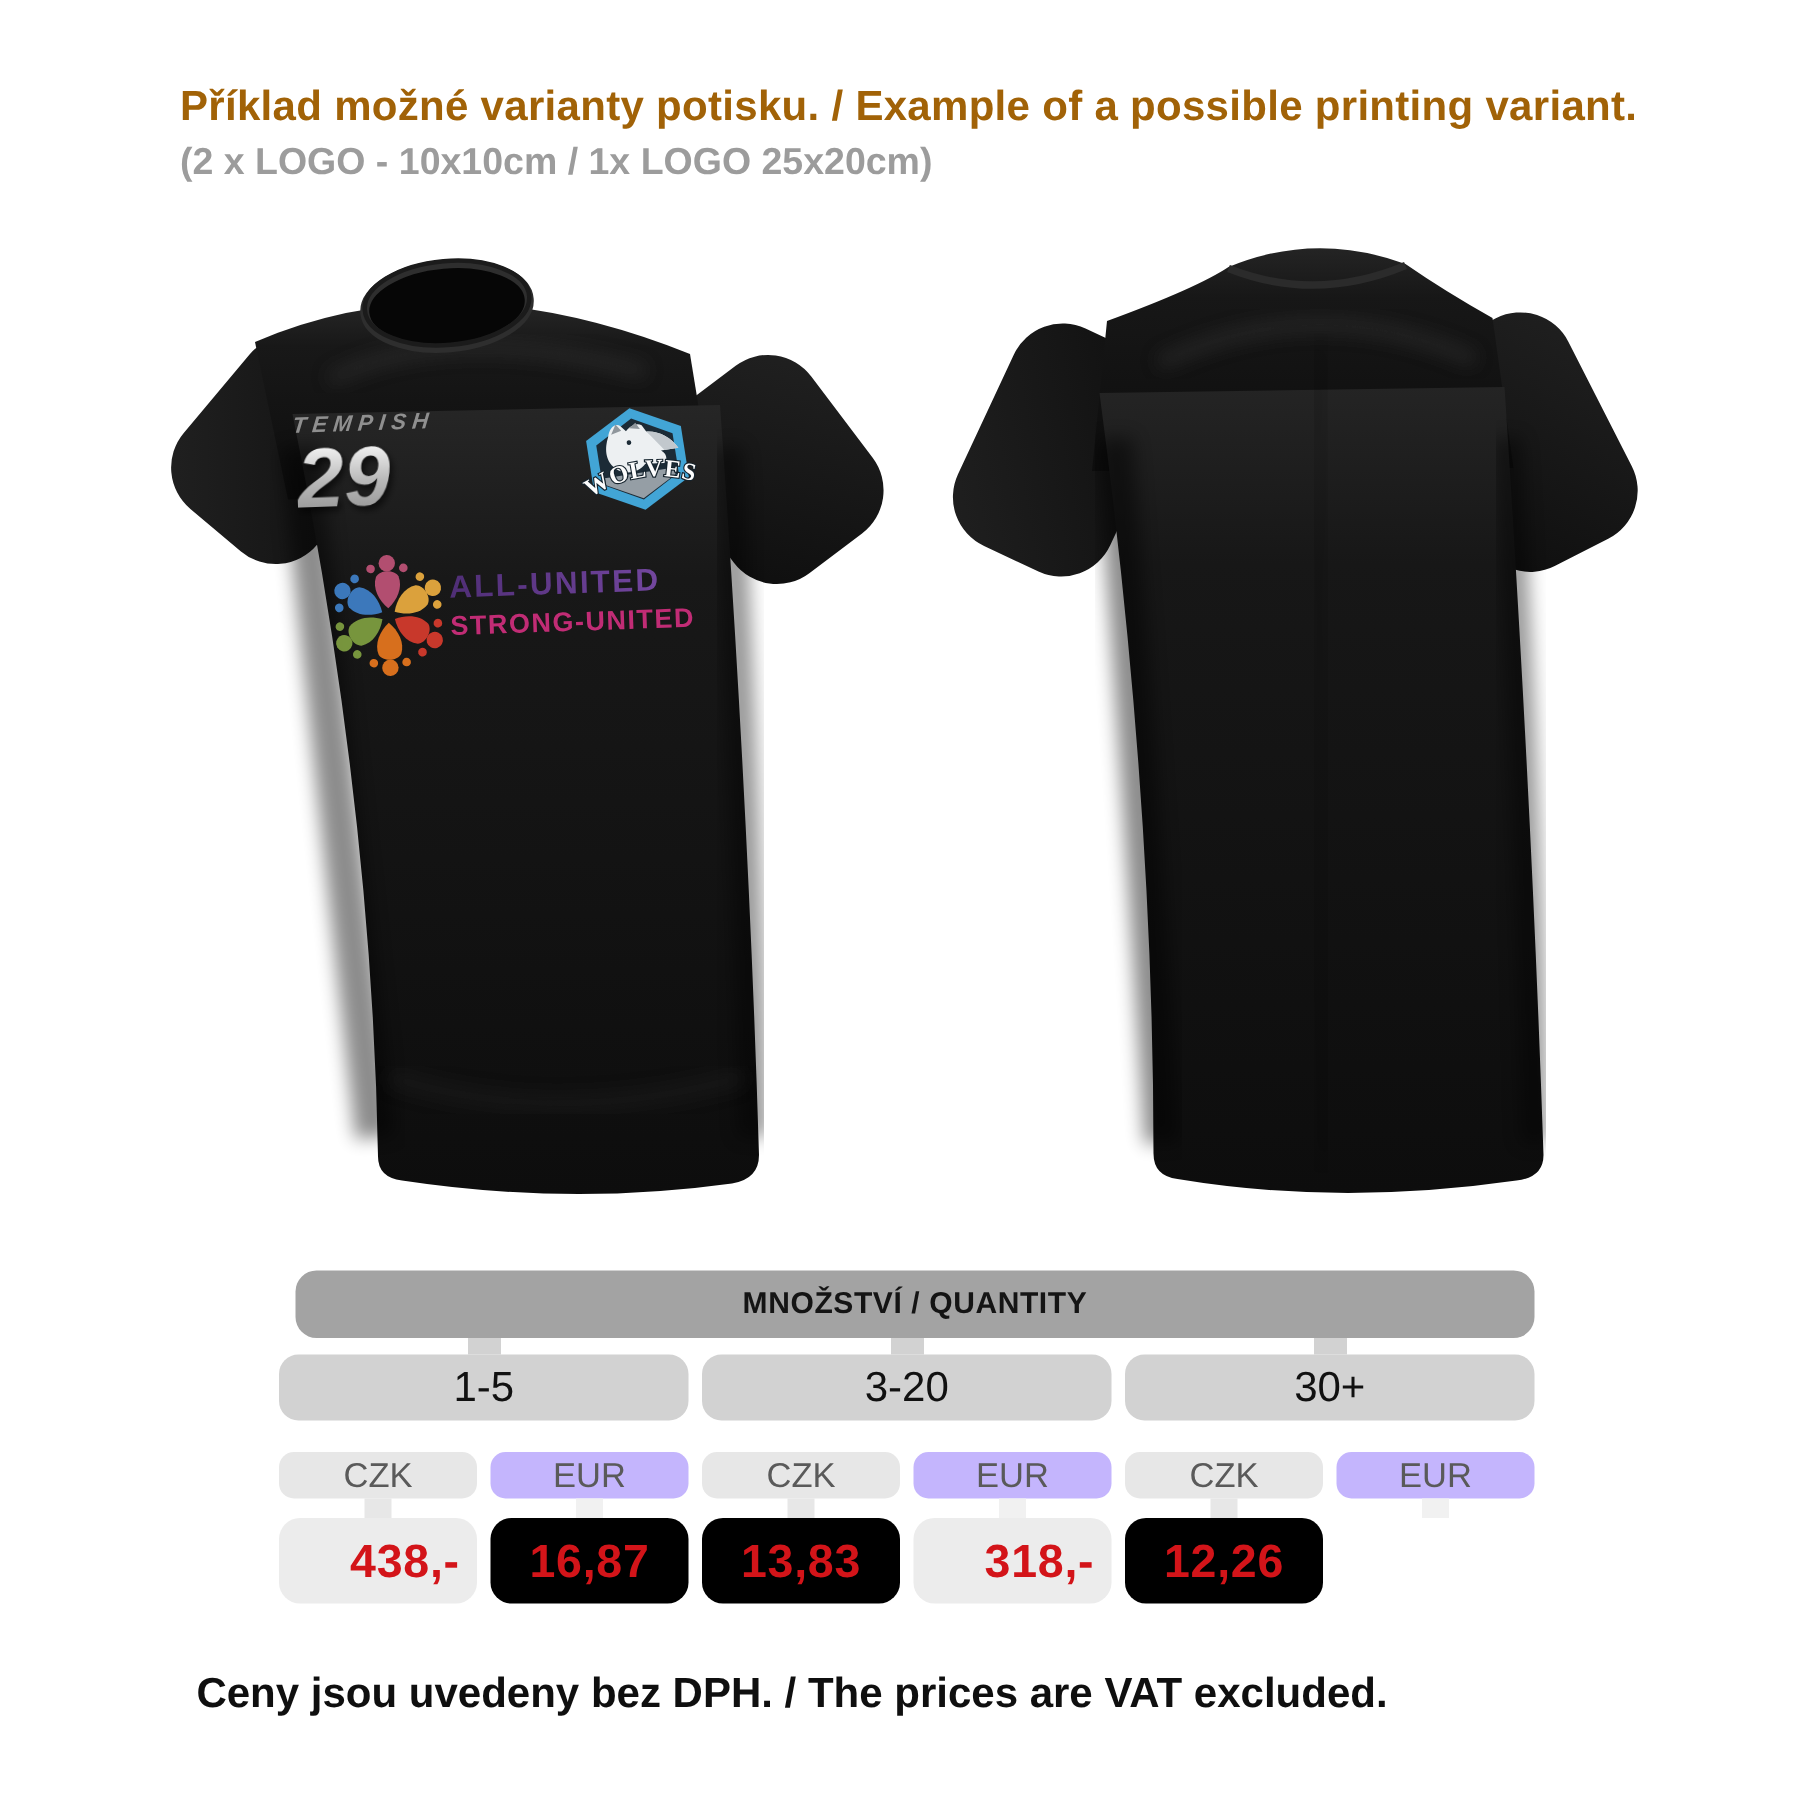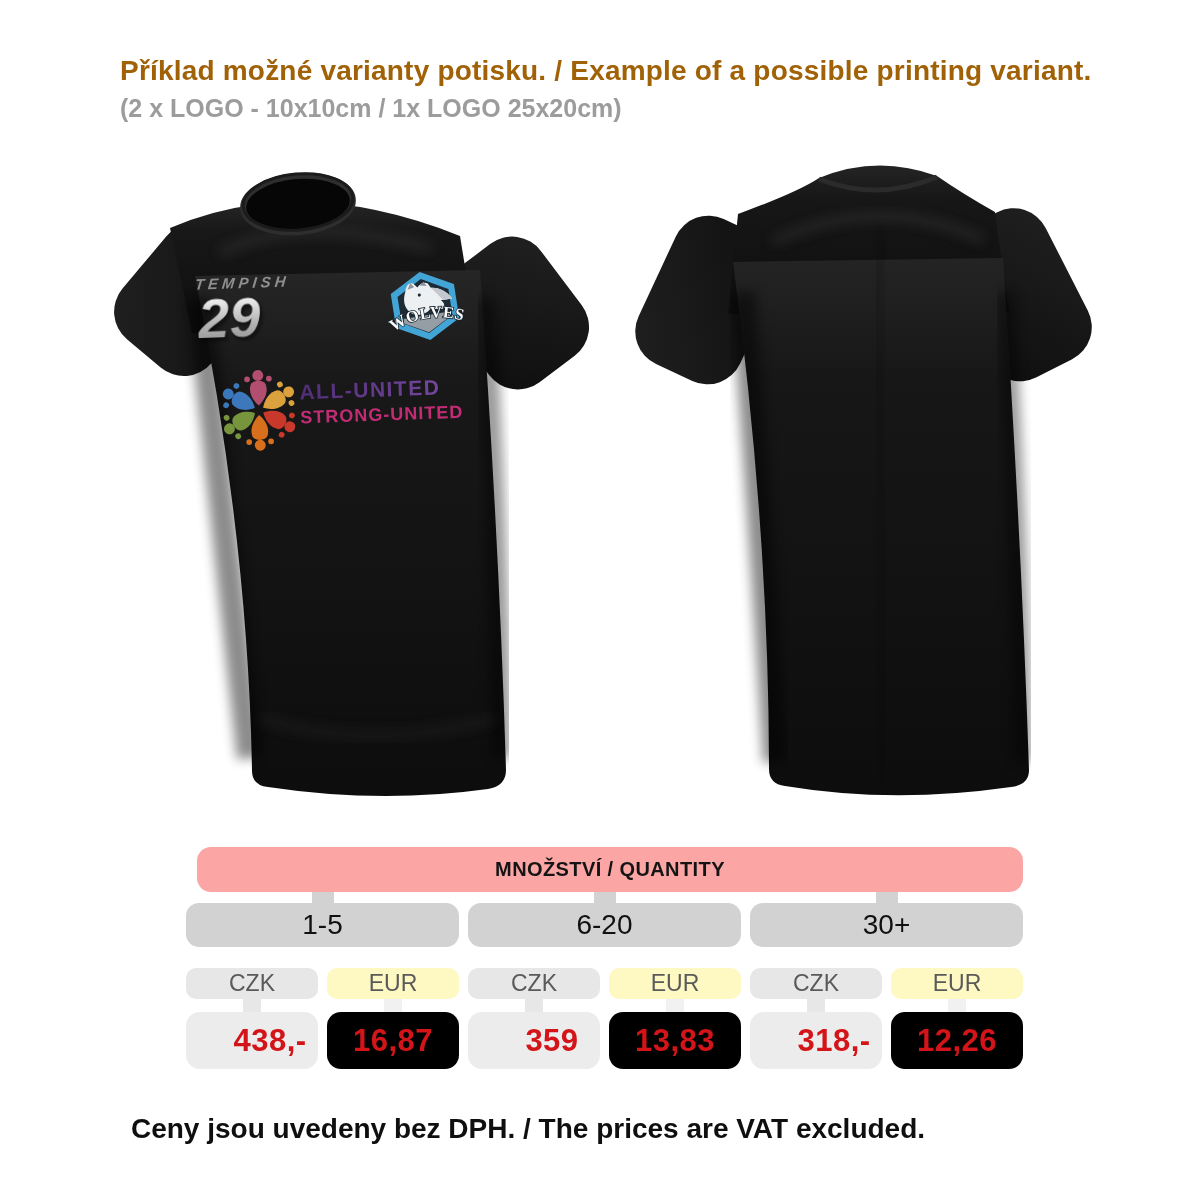--- a/index.html
+++ b/index.html
@@ -47,33 +47,33 @@
   }
 
   
   .pricing{
     position:absolute;left:186px;top:847px;width:837px;
     display:grid;grid-template-columns:repeat(6,132px);column-gap:9px;
     grid-template-rows:45px 11px 44px 21px 31px 13px 57px;
   }
   .cell{display:flex;align-items:center;justify-content:center;}
   .qty-header{
-    grid-column:1/7;background:#fca5a5;border-radius:14px;
+    grid-column:1/7;background:#a3a3a3;border-radius:14px;
     font-size:20px;font-weight:bold;color:#141414;letter-spacing:.4px;margin-left:11px;
   }
   .conn{grid-column:span 2;display:flex;justify-content:center;}
   .conn .tab{width:22px;height:100%;background:#d2d2d2;}
   .tier{
     grid-column:span 2;background:#d2d2d2;border-radius:13px;
     font-size:28px;font-weight:normal;color:#111;
   }
   .spacer{grid-column:1/7;}
   .cur{border-radius:10px;font-size:23px;color:#5a5a5a;}
   .cur.czk{background:#e7e7e7;}
-  .cur.eur{background:#fef9c3;}
+  .cur.eur{background:#c4b5fd;}
   .conn2{display:flex;justify-content:center;}
   .conn2 .tab{width:18px;height:100%;}
   .conn2.czk .tab{background:#e7e7e7;}
   .conn2.eur .tab{background:#f1f1f1;}
   .price{border-radius:14px;font-size:31px;font-weight:bold;color:#d31419;letter-spacing:.5px;}
   .price.czk{background:#ececec;padding-left:36px;}
   .price.eur{background:#000000;}
 
   
   .footer{position:absolute;left:0;top:1113px;width:1056px;text-align:center;}
@@ -229,21 +229,21 @@
       <div class="tab"></div>
     </div>
   <div class="conn">
       <div class="tab"></div>
     </div>
   <div class="conn">
       <div class="tab"></div>
     </div>
 
   <div class="cell tier">1-5</div>
-  <div class="cell tier">6-20</div>
+  <div class="cell tier">3-20</div>
   <div class="cell tier">30+</div>
 
   <div class="spacer"></div>
 
   <div class="cell cur czk">CZK</div>
   <div class="cell cur eur">EUR</div>
   <div class="cell cur czk">CZK</div>
   <div class="cell cur eur">EUR</div>
   <div class="cell cur czk">CZK</div>
   <div class="cell cur eur">EUR</div>
@@ -262,21 +262,20 @@
     </div>
   <div class="conn2 czk">
       <div class="tab"></div>
     </div>
   <div class="conn2 eur">
       <div class="tab"></div>
     </div>
 
   <div class="cell price czk">438,-</div>
   <div class="cell price eur">16,87</div>
-  <div class="cell price czk">359</div>
   <div class="cell price eur">13,83</div>
   <div class="cell price czk">318,-</div>
   <div class="cell price eur">12,26</div>
 </div>
 
 <div class="footer">
   <div class="vat-note">Ceny jsou uvedeny bez DPH. / The prices are VAT excluded.</div>
 </div>
 
 </body></html>

